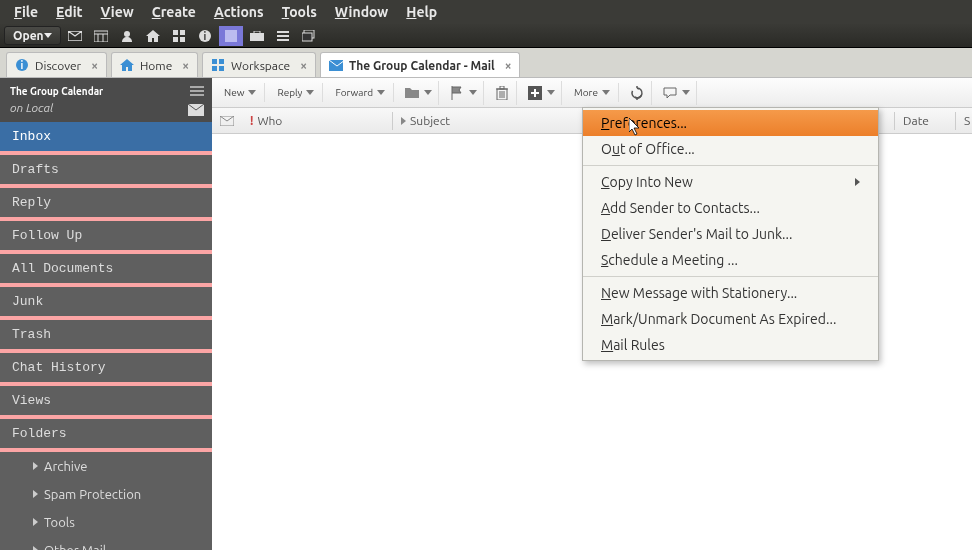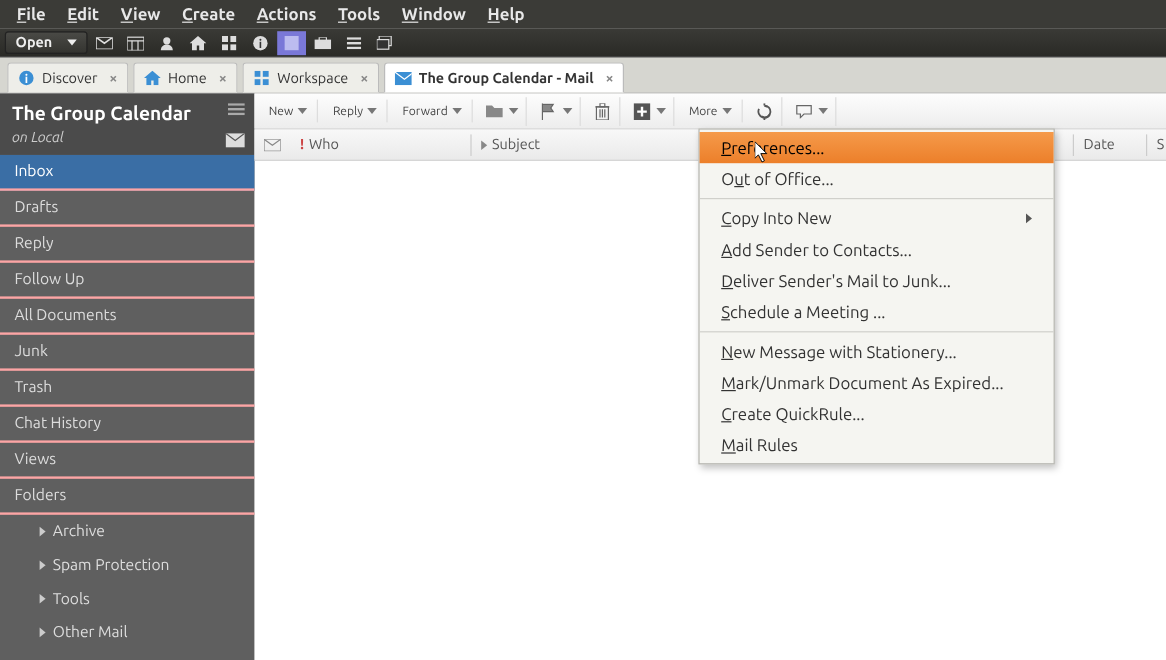--- a/index.html
+++ b/index.html
@@ -3,40 +3,40 @@
 <meta charset="utf-8">
 <style>
 * { box-sizing: border-box; margin: 0; padding: 0; font-family: Ubuntu, "Segoe UI", Arial, sans-serif; }
 body { width: 972px; height: 550px; background: #fff; overflow: hidden; font-size: 13px; }
 
 .menubar { background: #3b3b37; color: #e8e8e8; height: 24px; display: flex; align-items: center; padding: 0 6px; gap: 2px; font-size: 14px; }
 .menubar span { padding: 2px 8px; cursor: default; font-weight: bold; }
 .menubar span u { text-decoration: underline; }
 
 .toolbar-row { background: linear-gradient(#3a3a36, #2a2a26); height: 24px; display: flex; align-items: center; padding: 0 4px; gap: 2px; border-bottom: 1px solid #000; }
-.open-btn { background: linear-gradient(#4a4a46,#343430); color: #eee; border: 1px solid #222; border-radius: 3px; padding: 2px 8px; display: flex; align-items: center; gap: 12px; font-weight: bold; font-size: 12px; }
+.open-btn { background: linear-gradient(#4a4a46,#343430); color: #eee; border: 1px solid #222; border-radius: 3px; padding: 2px 8px; display: flex; align-items: center; gap: 0; font-weight: bold; font-size: 12px; }
 .tb-icon { width: 24px; height: 20px; display: flex; align-items: center; justify-content: center; color: #ddd; }
 .tb-icon.active { background: #7a78d8; }
 .tb-icon svg { fill: #ddd; }
 
 .tabbar { background: #d6d6d0; height: 30px; display: flex; align-items: flex-end; padding: 0 6px; border-bottom: 1px solid #bbb; gap: 4px; }
 .tab { background: #eeeee9; border: 1px solid #bbb; border-bottom: none; border-radius: 3px 3px 0 0; padding: 5px 8px; display: flex; align-items: center; gap: 6px; font-size: 12px; color: #333; }
 .tab.active { background: #fff; font-weight: bold; }
 .tab .close { color: #888; font-weight: bold; margin-left: 4px; cursor: pointer; }
 .tab-icon { width: 14px; height: 14px; display: inline-flex; align-items: center; justify-content: center; }
 
 .main { display: flex; height: calc(550px - 24px - 24px - 30px); }
 
 .sidebar { width: 212px; background: #5f5f5f; color: #eee; display: flex; flex-direction: column; }
 .sb-header { background: #4b4b4b; padding: 8px 10px; position: relative; }
-.sb-title { font-weight: bold; font-size: 16px; color: #fff; }
+.sb-title { font-weight: bold; font-size: 10px; color: #fff; }
 .sb-sub { color: #ccc; font-size: 12px; margin-top: 4px; font-style: italic; }
 .sb-menu-icon { position: absolute; right: 8px; top: 8px; color: #aaa; }
 .sb-mail-icon { position: absolute; right: 8px; bottom: 6px; }
-.sb-item { padding: 7px 12px; color: #ddd; font-size: 13px; border-bottom: 2px solid #fca5a5; cursor: pointer; }
+.sb-item { padding: 7px 12px; color: #ddd; font-size: 13px; border-bottom: 4px solid #fca5a5; cursor: pointer; font-family: Liberation Mono, monospace; }
 .sb-item.sel { background: #3a6ea5; color: #fff; }
 .sb-folder-item { padding: 7px 12px 7px 33px; color: #ddd; font-size: 13px; display: flex; align-items: center; gap: 6px; cursor: pointer; }
 .chev { width: 0; height: 0; border-left: 5px solid #ccc; border-top: 4px solid transparent; border-bottom: 4px solid transparent; }
 
 .content { flex: 1; display: flex; flex-direction: column; position: relative; }
 .action-bar { height: 30px; background: linear-gradient(#fdfdfd,#ededed); border-bottom: 1px solid #ccc; display: flex; align-items: center; padding: 0 4px; gap: 4px; font-size: 10px; color: #444; }
 .ab-btn { padding: 4px 8px; display: flex; align-items: center; gap: 4px; border-right: 1px solid #ddd; cursor: pointer; }
 .ab-btn.small { padding: 4px 6px; }
 .drop { width: 0; height: 0; border-left: 4px solid transparent; border-right: 4px solid transparent; border-top: 5px solid #777; }
 .ab-icon { width: 16px; height: 16px; display: inline-flex; align-items: center; justify-content: center; }
@@ -356,23 +356,20 @@
           <span><u>S</u>chedule a Meeting ...</span>
         </div>
         <div class="dd-sep"></div>
         <div class="dd-item">
           <span><u>N</u>ew Message with Stationery...</span>
         </div>
         <div class="dd-item">
           <span><u>M</u>ark/Unmark Document As Expired...</span>
         </div>
         <div class="dd-item">
-          <span><u>C</u>reate QuickRule...</span>
-        </div>
-        <div class="dd-item">
           <span><u>M</u>ail Rules</span>
         </div>
       </div>
 
     <div class="cursor">
       <svg width="16" height="20">
           <path d="M0 0l0 14 3-3 3 6 2-1-3-6 5 0z" fill="#fff" stroke="#000" stroke-width="0.8"></path>
         </svg>
     </div>
   </div>

